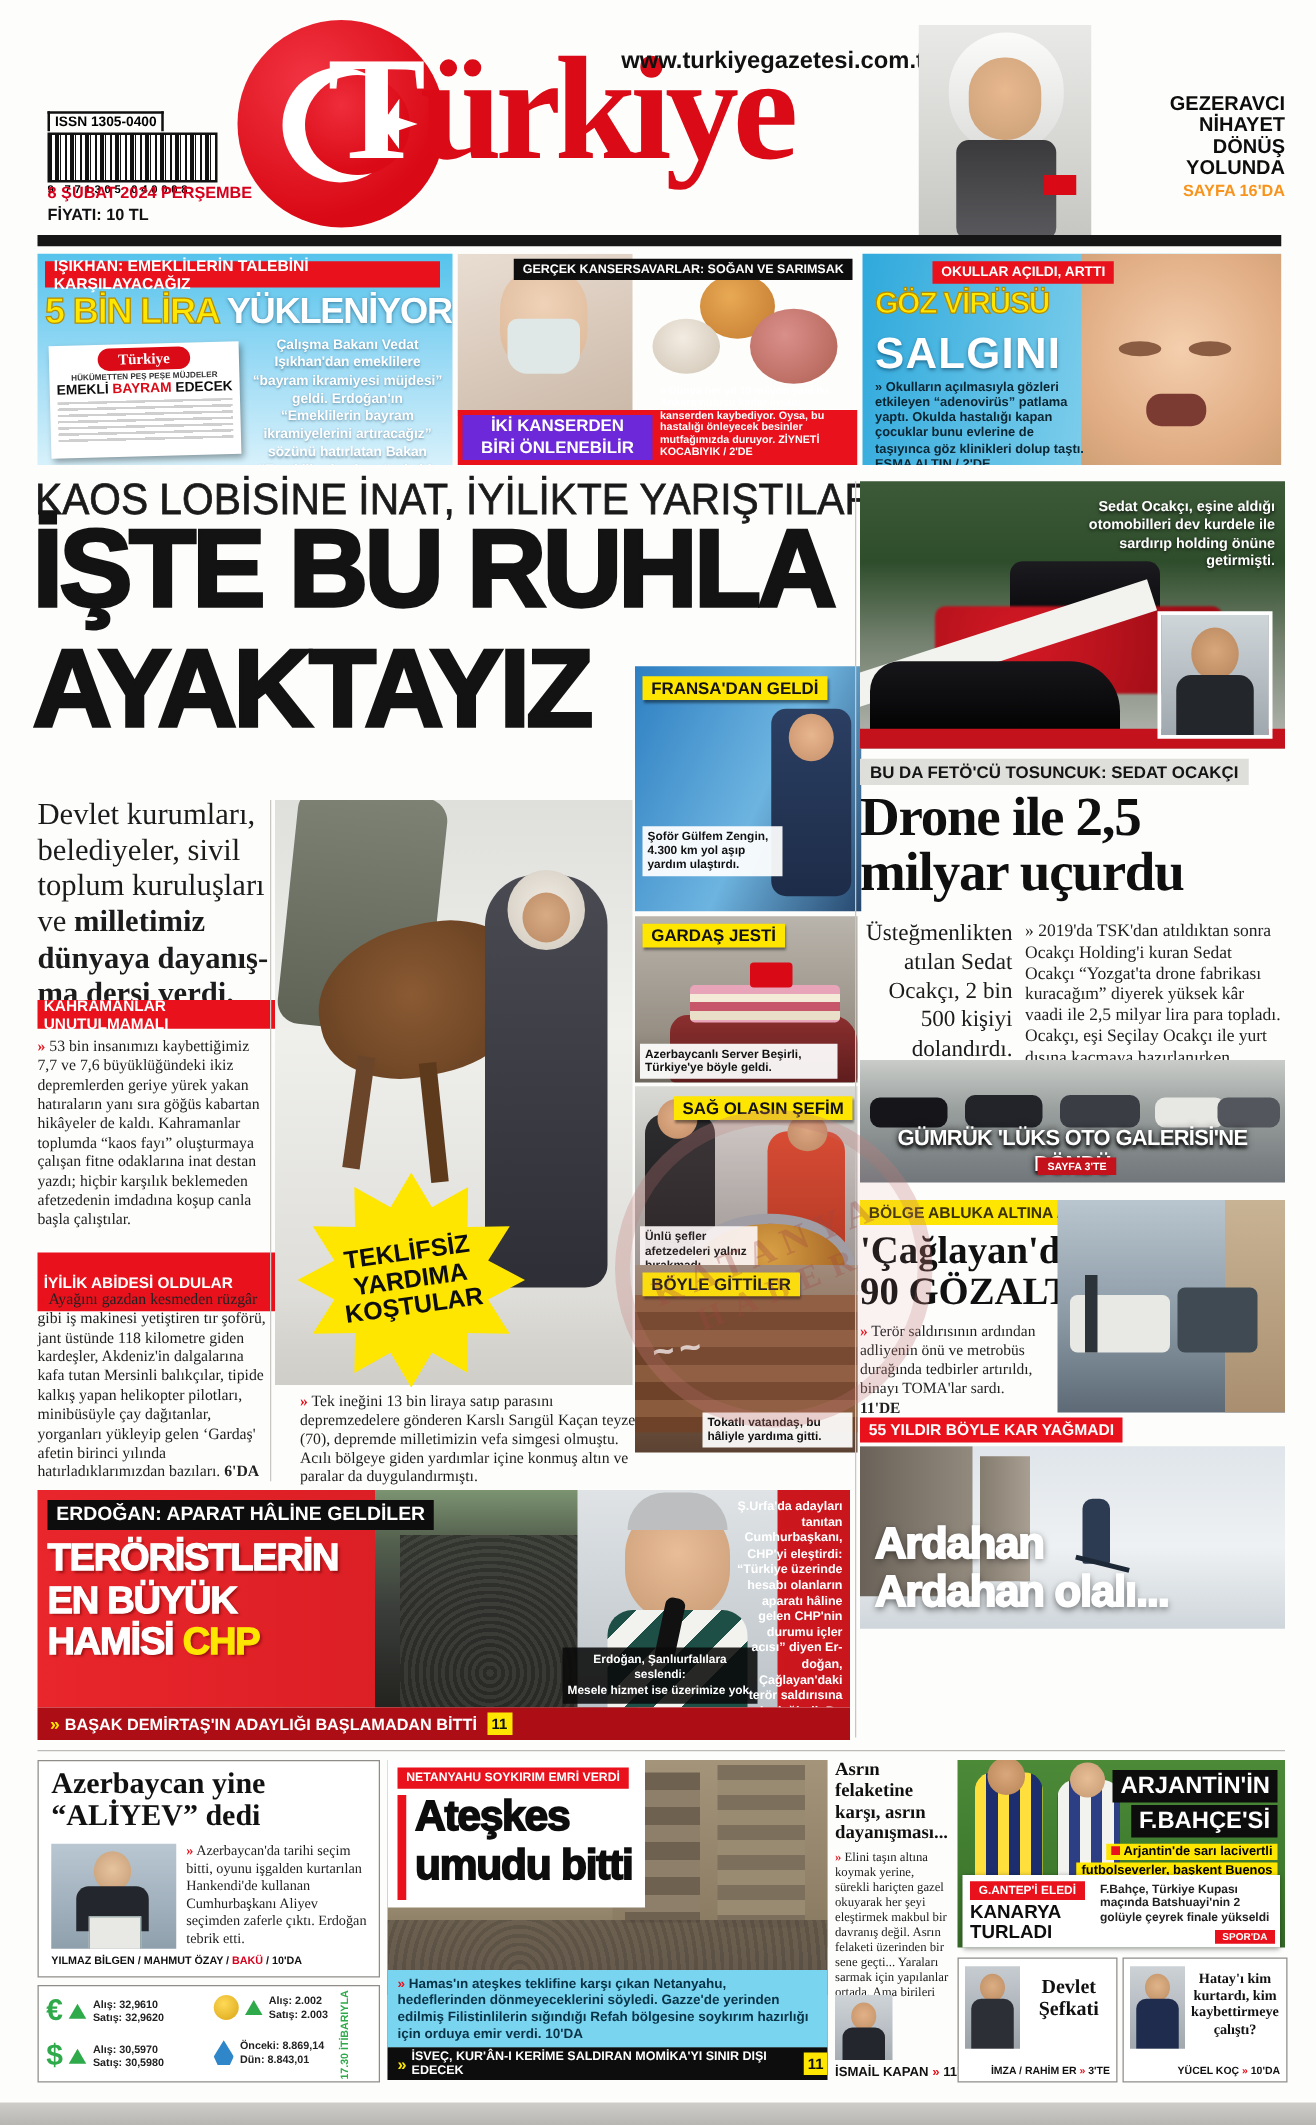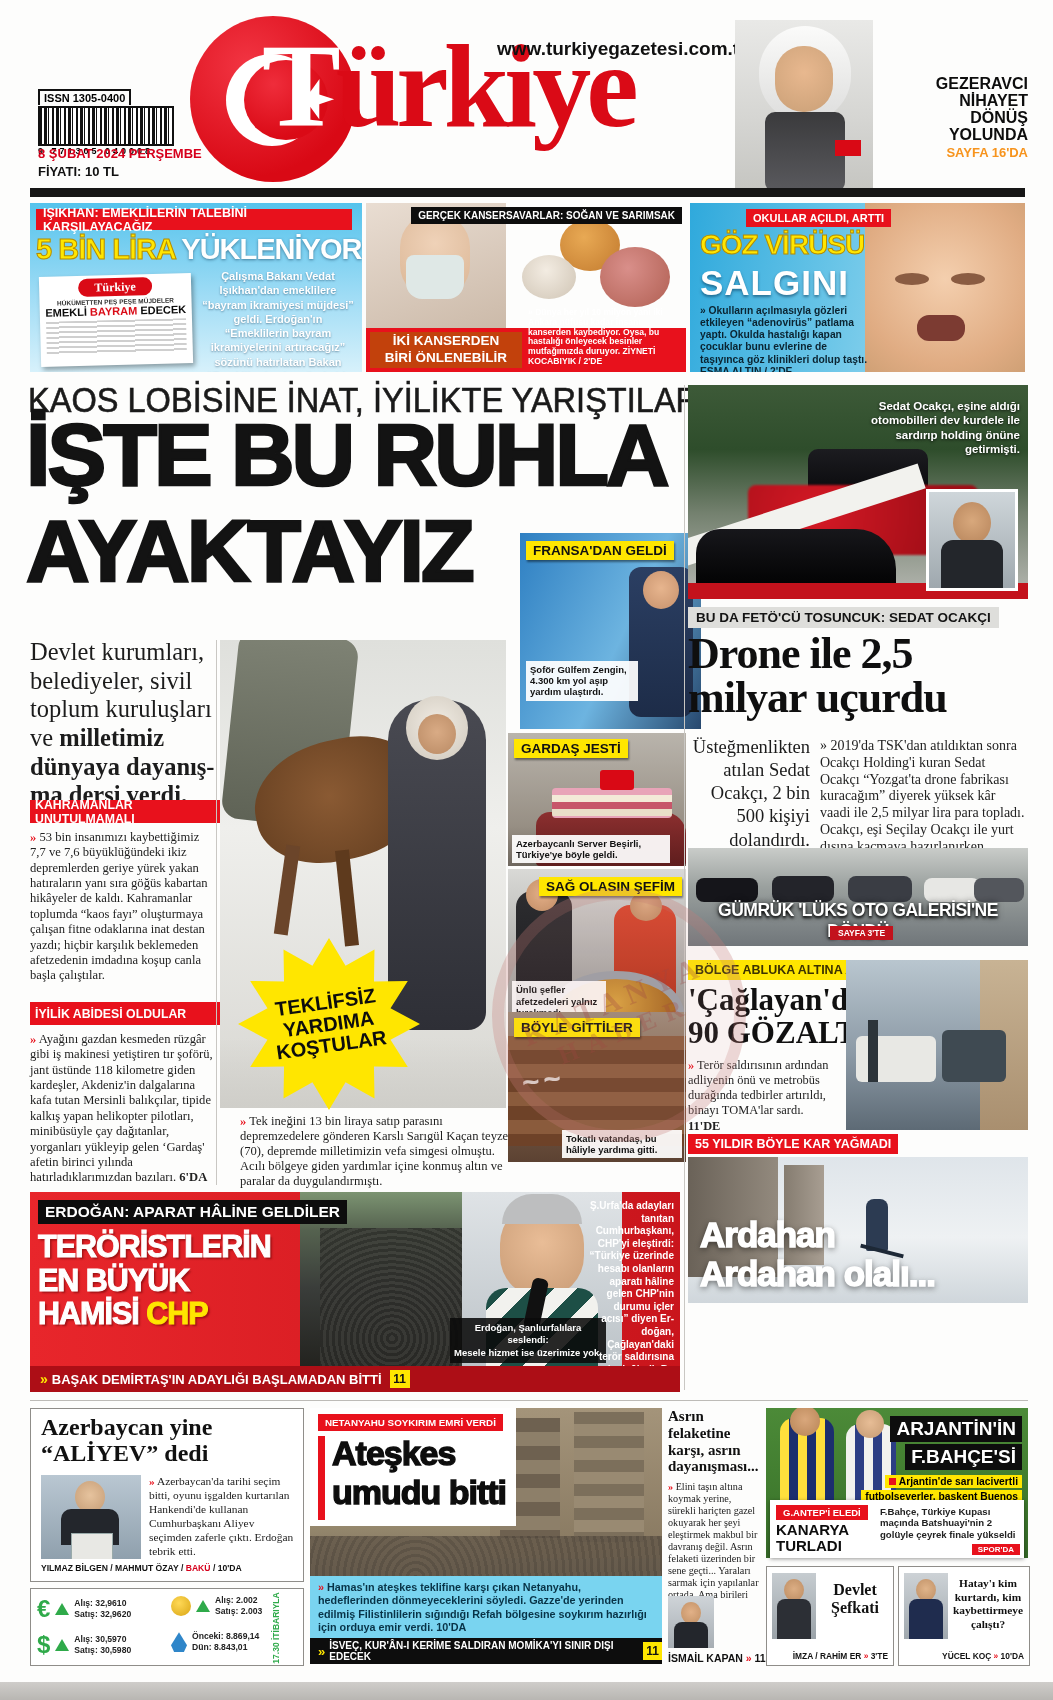--- a/index.html
+++ b/index.html
@@ -78,51 +78,51 @@
   <div class="ph" style="left:366px;top:203px;width:320px;height:169px;background:linear-gradient(115deg,#9b9floral 0,#b2aba1 0,#b9b2a7 30%,#a67c46 55%,#8a5a2b 100%);">
     <div class="abs" style="left:0;top:0;width:140px;height:130px;background:linear-gradient(160deg,#e9ddd2,#cbb9a8);">
       <div class="abs" style="left:34px;top:10px;width:70px;height:86px;border-radius:34px;background:radial-gradient(circle at 50% 35%,#efd2b8,#d9b493);"></div>
       <div class="abs" style="left:40px;top:52px;width:58px;height:44px;background:#dfe8e6;border-radius:8px 8px 16px 16px;"></div>
     </div>
     <div class="abs" style="right:66px;top:16px;width:60px;height:52px;border-radius:50%;background:radial-gradient(circle at 40% 35%,#e8a954,#c27a2e);"></div>
     <div class="abs" style="right:16px;top:44px;width:70px;height:60px;border-radius:50%;background:radial-gradient(circle at 40% 35%,#d98f8a,#b05f52);"></div>
     <div class="abs" style="right:110px;top:52px;width:54px;height:44px;border-radius:50%;background:radial-gradient(circle at 45% 35%,#f3ece2,#cfc4b4);"></div>
     <div class="kick-blk abs" style="right:4px;top:4px;height:17px;font-size:10px;">GERÇEK KANSERSAVARLAR: SOĞAN VE SARIMSAK</div>
     <div class="abs" style="left:0;bottom:0;width:320px;height:44px;background:#e8111c;"></div>
-    <div class="abs" style="left:4px;bottom:4px;width:152px;height:36px;background:#c2410c;color:#fff;font-weight:700;font-size:13.5px;line-height:1.25;display:flex;flex-direction:column;align-items:center;justify-content:center;">
+    <div class="abs" style="left:4px;bottom:4px;width:152px;height:36px;background:#6d28d9;color:#fff;font-weight:700;font-size:13.5px;line-height:1.25;display:flex;flex-direction:column;align-items:center;justify-content:center;">
       <span>İKİ KANSERDEN</span>
         <span>BİRİ ÖNLENEBİLİR</span>
     </div>
     <div class="abs" style="left:162px;bottom:5px;width:154px;color:#fff;font-weight:700;font-size:8.6px;line-height:1.15;"><span>» Dünya her yıl 10 milyon yani iki Ankara nüfusu kadar insanı kanserden kaybediyor. Oysa, bu hastalığı önleyecek besinler mutfağımızda duruyor. </span><span class="pgno">ZİYNETİ KOCABIYIK / 2'DE</span></div>
   </div>
 
   <div class="ph" style="left:690px;top:203px;width:335px;height:169px;background:linear-gradient(100deg,#2fa9dc,#6cc6e8 45%,#bfe6f5);">
     <div class="abs" style="right:0;top:0;width:160px;height:169px;background:radial-gradient(circle at 50% 45%,#f4cfae,#e0ac83 70%,#cfa075);">
       <div class="abs" style="left:30px;top:70px;width:34px;height:12px;border-radius:50%;background:#8a5c42;"></div>
       <div class="abs" style="left:86px;top:70px;width:34px;height:12px;border-radius:50%;background:#8a5c42;"></div>
       <div class="abs" style="left:52px;top:112px;width:48px;height:26px;border-radius:12px;background:#7c3b32;"></div>
     </div>
     <div class="kick-red abs" style="left:56px;top:6px;height:18px;font-size:11px;">OKULLAR AÇILDI, ARTTI</div>
-    <div class="abs" style="left:10px;top:26px;font-size:28px;font-weight:700;color:#ffe600;-webkit-text-stroke:1px #b58c00;letter-spacing:-1px;">GÖZ VİRÜSÜ</div>
+    <div class="abs" style="left:10px;top:26px;font-size:24px;font-weight:700;color:#ffe600;-webkit-text-stroke:1px #b58c00;letter-spacing:-1px;">GÖZ VİRÜSÜ</div>
     <div class="abs" style="left:10px;top:60px;font-size:35px;font-weight:700;color:#fff;text-shadow:0 2px 3px rgba(0,40,70,.5);letter-spacing:1px;">SALGINI</div>
     <div class="abs" style="left:10px;top:102px;width:168px;color:#0b2431;font-weight:700;font-size:10.3px;line-height:1.18;"><span>» Okulların açılmasıyla gözleri etkileyen “adenovirüs” patlama yaptı. Okulda hastalığı kapan çocuklar bunu evlerine de taşıyınca göz klinikleri dolup taştı. </span><span class="pgno">ESMA ALTIN / 2'DE</span></div>
   </div>
 
   <div class="abs" style="left:28px;top:380px;font-size:35px;font-weight:400;color:#1a1a1a;-webkit-text-stroke:.6px #1a1a1a;transform:scaleX(.93);transform-origin:left;white-space:nowrap;">KAOS LOBİSİNE İNAT, İYİLİKTE YARIŞTILAR</div>
   <div class="abs hstroke" style="left:26px;top:412px;font-size:88px;font-weight:700;line-height:.98;white-space:nowrap;">İŞTE BU RUHLA</div>
   <div class="abs hstroke" style="left:26px;top:508px;font-size:88px;font-weight:700;line-height:.98;white-space:nowrap;">AYAKTAYIZ</div>
 
   <div class="abs serif" style="left:30px;top:638px;width:186px;font-size:24.5px;line-height:1.17;color:#1c1c1c;">
     <span>Devlet kurumları, belediyeler, sivil toplum kuruluş­ları ve </span><b>milletimiz dünyaya dayanış­ma dersi verdi.</b>
   </div>
   <div class="kick-red abs" style="left:30px;top:800px;width:186px;height:23px;font-size:12.3px;padding:0 5px;">KAHRAMANLAR UNUTULMAMALI</div>
   <div class="abs serif" style="left:30px;top:830px;width:188px;font-size:12.6px;line-height:1.22;color:#222;">
     <span class="chev-red">»</span><span> 53 bin insanımızı kaybettiğimiz 7,7 ve 7,6 büyüklüğündeki ikiz depremlerden geriye yürek yakan hatıraların yanı sıra göğüs kabartan hikâyeler de kaldı. Kahramanlar toplumda “kaos fayı” oluşturmaya çalışan fitne odaklarına inat destan yazdı; hiçbir karşılık beklemeden afetzedenin imdadına koşup canla başla çalıştılar.</span>
   </div>
-  <div class="kick-red abs" style="left:30px;top:1002px;width:186px;height:23px;font-size:12.3px;padding:0 5px;">İYİLİK ABİDESİ OLDULAR</div>
+  <div class="kick-red abs" style="left:30px;top:1002px;width:186px;height:23px;font-size:12.3px;padding:12px 5px;">İYİLİK ABİDESİ OLDULAR</div>
   <div class="abs serif" style="left:30px;top:1032px;width:188px;font-size:12.6px;line-height:1.22;color:#222;">
     <span class="chev-red">»</span><span> Ayağını gazdan kesmeden rüzgâr gibi iş makinesi yetiştiren tır şoförü, jant üstünde 118 kilometre giden kardeşler, Akdeniz'in dalgalarına kafa tutan Mersinli balıkçılar, tipide kalkış yapan helikopter pilotları, minibüsüyle çay dağıtanlar, yorganları yükleyip gelen ‘Gardaş' afetin birinci yılında hatırladıklarımızdan bazıları. </span><b>6'DA</b>
   </div>
   <div class="rule-v" style="left:216px;top:640px;height:545px;"></div>
 
   <div class="ph" style="left:220px;top:640px;width:286px;height:468px;background:linear-gradient(180deg,#dfe0dc,#efefec 40%,#d8d7d2);">
     <div class="abs" style="left:10px;top:-6px;width:120px;height:190px;background:linear-gradient(180deg,#7e8274,#5f6356);border-radius:18px;transform:rotate(6deg);"></div>
     <div class="abs" style="left:34px;top:100px;width:170px;height:120px;background:radial-gradient(circle at 45% 45%,#8a5a33,#5e3a1d);border-radius:50% 42% 48% 44%;transform:rotate(-12deg);"></div>
     <div class="abs" style="left:60px;top:205px;width:14px;height:90px;background:#6b452a;transform:rotate(8deg);"></div>
     <div class="abs" style="left:120px;top:210px;width:14px;height:96px;background:#5e3a1d;transform:rotate(-6deg);"></div>
@@ -136,21 +136,21 @@
     <div style="transform:rotate(-8deg);text-align:center;font-weight:700;font-size:20px;line-height:1.08;color:#0d0d0d;">
       <div>TEKLİFSİZ</div>
         <div>YARDIMA</div>
         <div>KOŞTULAR</div>
     </div>
   </div>
   <div class="abs serif" style="left:240px;top:1114px;width:278px;font-size:12.6px;line-height:1.2;color:#1e1e1e;">
     <span class="chev-red">»</span><span> Tek ineğini 13 bin liraya satıp parasını depremzedelere gönderen Karslı Sarıgül Kaçan teyze (70), depremde mille­timizin vefa simgesi olmuştu. Acılı bölgeye giden yardımlar içine konmuş altın ve paralar da duygulandırmıştı.</span>
   </div>
 
-  <div class="ph" style="left:508px;top:533px;width:181px;height:196px;background:linear-gradient(115deg,#2e7fc2,#6db4e0 55%,#27486e);margin-left:12px;">
+  <div class="ph" style="left:508px;top:533px;width:181px;height:196px;background:linear-gradient(115deg,#2e7fc2,#6db4e0 55%,#27486e);">
     <div class="abs" style="right:8px;top:34px;width:64px;height:150px;background:linear-gradient(180deg,#2b3f63,#1d2c48);border-radius:12px;"></div>
     <div class="abs" style="right:22px;top:38px;width:36px;height:38px;border-radius:50%;background:radial-gradient(circle at 50% 45%,#e7b58e,#c6916c);"></div>
     <div class="lab-yel abs" style="left:6px;top:8px;font-size:13.5px;">FRANSA'DAN GELDİ</div>
     <div class="capbox abs" style="left:6px;top:128px;width:104px;">Şoför Gülfem Zengin, 4.300 km yol aşıp yardım ulaştırdı.</div>
   </div>
   <div class="ph" style="left:508px;top:733px;width:178px;height:133px;background:linear-gradient(180deg,#b9b4ac,#978f84 70%,#6e675e);">
     <div class="abs" style="left:28px;bottom:0;width:150px;height:54px;background:linear-gradient(180deg,#8c2f2f,#5e1d1d);border-radius:14px 22px 4px 4px;"></div>
     <div class="abs" style="left:44px;bottom:48px;width:120px;height:30px;background:repeating-linear-gradient(180deg,#e8a4b8 0 7px,#f3ead8 7px 14px,#c7566a 14px 21px,#e9dfc8 21px 28px);border-radius:4px;"></div>
     <div class="abs" style="left:92px;bottom:76px;width:34px;height:20px;background:#d90915;border-radius:3px;"></div>
     <div class="lab-yel abs" style="left:6px;top:6px;font-size:13.5px;">GARDAŞ JESTİ</div>

